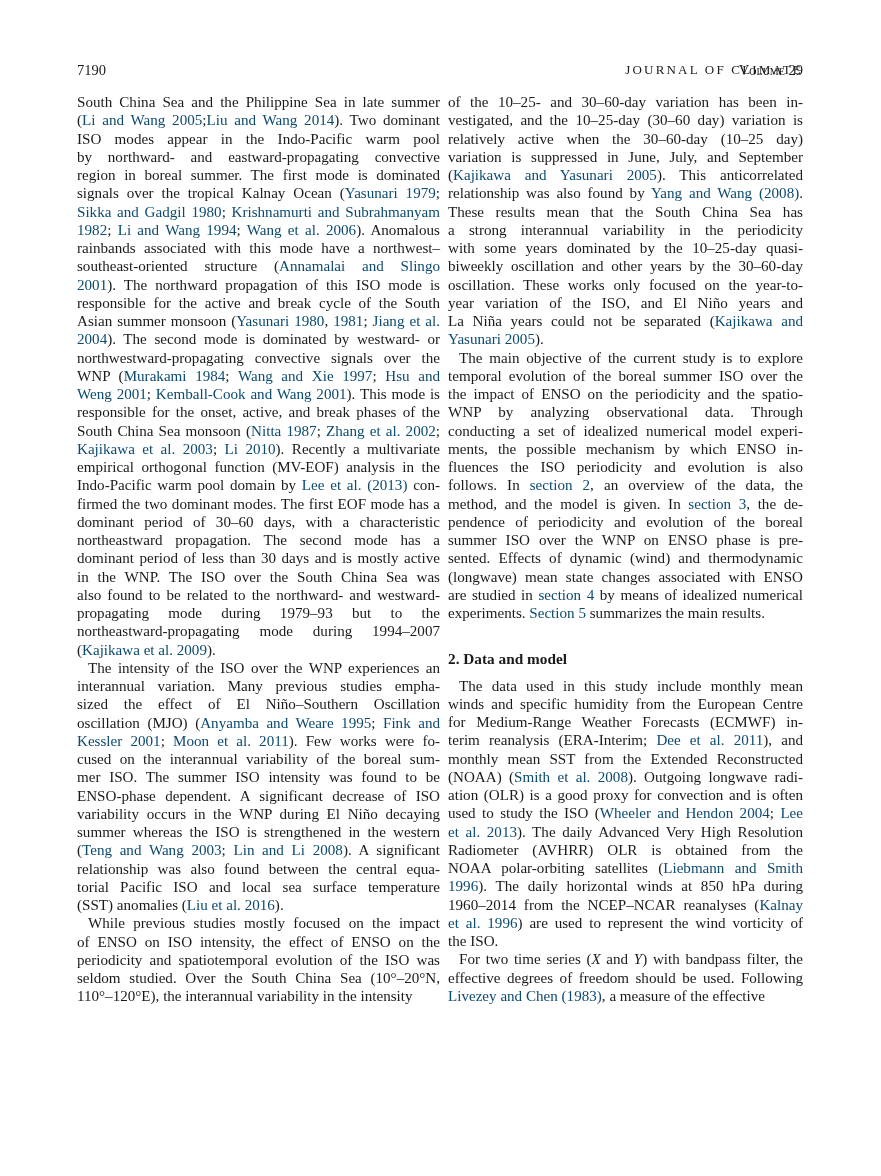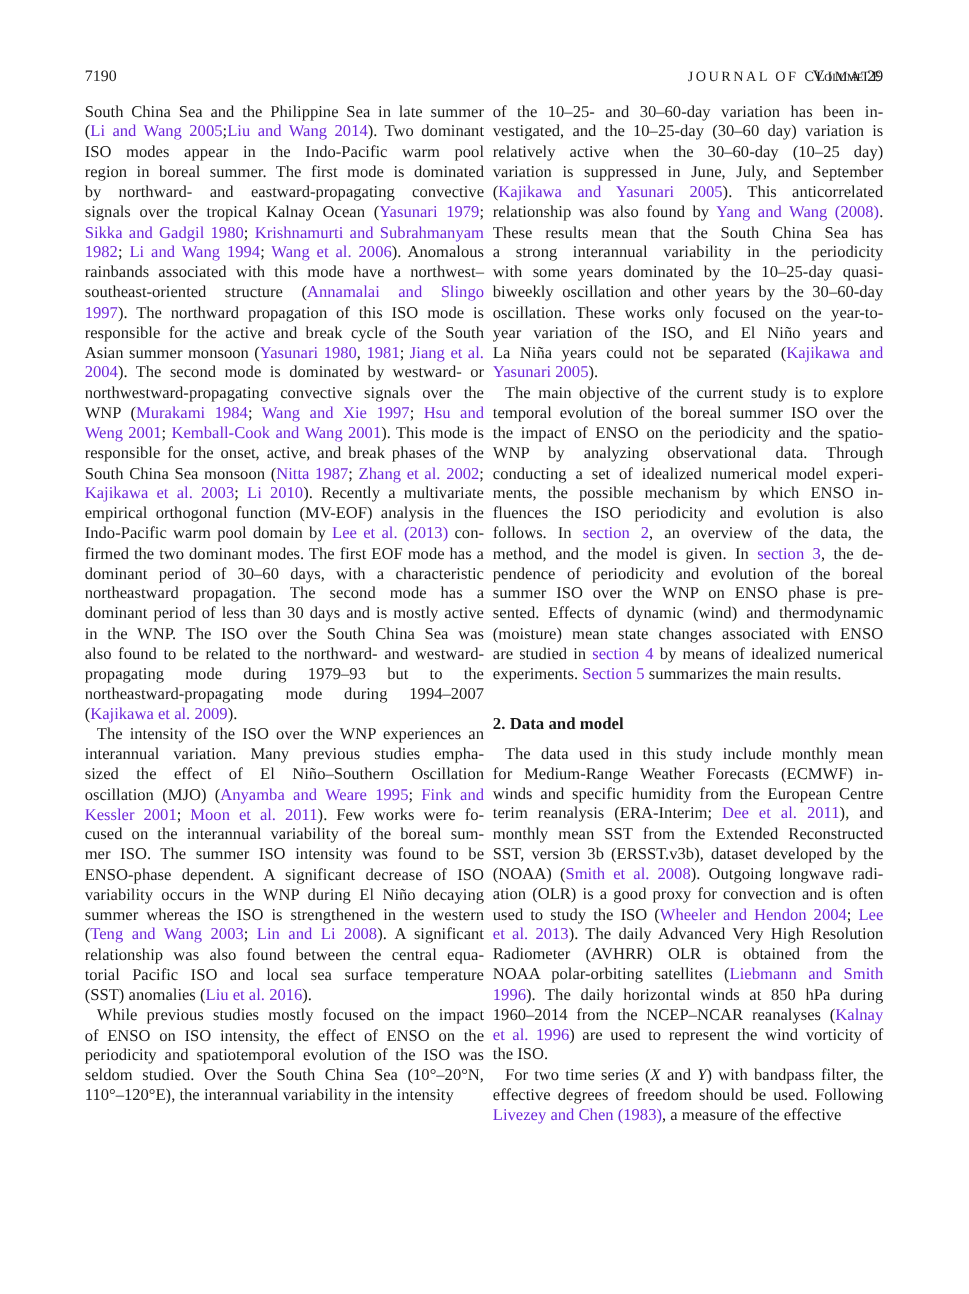--- a/index.html
+++ b/index.html
@@ -22,21 +22,21 @@
   }
   .col { position: absolute; top: 93px; font-size: 15.1px; }
   .col.left { left: 77px; width: 363px; }
   .col.right { left: 448px; width: 355px; }
   .line {
     height: 18.25px; line-height: 18.25px; white-space: nowrap;
     text-align: justify; text-align-last: justify; overflow: visible;
   }
   .line.last { text-align-last: left; }
   .line.indent { text-indent: 11px; }
-  .link { color: #6d28d9; }
+  .link { color: #0c4a6e; }
   .heading {
     font-weight: bold; font-size: 15.3px; height: 18.25px; line-height: 18.25px;
   }
   .gap { height: 28px; }
   .gap-small { height: 8px; }
   i { font-style: italic; }
 </style>
 </head>
 <body>
 
@@ -44,28 +44,28 @@
   <span class="page-num">7190</span>
   <span class="journal">JOURNAL OF CLIMATE</span>
   <span class="volume">Volume 29</span>
 </div>
 
 <div class="col left" id="col-left">
     <div>
       <div class="line"><span>South China Sea and the Philippine Sea in late summer</span></div>
       <div class="line"><span>(</span><a class="link">Li and Wang 2005</a><span>;</span><a class="link">Liu and Wang 2014</a><span>). Two dominant</span></div>
       <div class="line"><span>ISO modes appear in the Indo-Pacific warm pool</span></div>
+      <div class="line"><span>by northward- and eastward-propagating convective</span></div>
       <div class="line"><span>region in boreal summer. The first mode is dominated</span></div>
-      <div class="line"><span>by northward- and eastward-propagating convective</span></div>
       <div class="line"><span>signals over the tropical Kalnay Ocean (</span><a class="link">Yasunari 1979</a><span>;</span></div>
       <div class="line"><a class="link">Sikka and Gadgil 1980</a><span>; </span><a class="link">Krishnamurti and Subrahmanyam</a></div>
       <div class="line"><a class="link">1982</a><span>; </span><a class="link">Li and Wang 1994</a><span>; </span><a class="link">Wang et al. 2006</a><span>). Anomalous</span></div>
       <div class="line"><span>rainbands associated with this mode have a northwest–</span></div>
       <div class="line"><span>southeast-oriented structure (</span><a class="link">Annamalai and Slingo</a></div>
-      <div class="line"><a class="link">1997</a><span>). The northward propagation of this ISO mode is</span></div>
+      <div class="line"><a class="link">2001</a><span>). The northward propagation of this ISO mode is</span></div>
       <div class="line"><span>responsible for the active and break cycle of the South</span></div>
       <div class="line"><span>Asian summer monsoon (</span><a class="link">Yasunari 1980</a><span>, </span><a class="link">1981</a><span>; </span><a class="link">Jiang et al.</a></div>
       <div class="line"><a class="link">2004</a><span>). The second mode is dominated by westward- or</span></div>
       <div class="line"><span>northwestward-propagating convective signals over the</span></div>
       <div class="line"><span>WNP (</span><a class="link">Murakami 1984</a><span>; </span><a class="link">Wang and Xie 1997</a><span>; </span><a class="link">Hsu and</a></div>
       <div class="line"><a class="link">Weng 2001</a><span>; </span><a class="link">Kemball-Cook and Wang 2001</a><span>). This mode is</span></div>
       <div class="line"><span>responsible for the onset, active, and break phases of the</span></div>
       <div class="line"><span>South China Sea monsoon (</span><a class="link">Nitta 1987</a><span>; </span><a class="link">Zhang et al. 2002</a><span>;</span></div>
       <div class="line"><a class="link">Kajikawa et al. 2003</a><span>; </span><a class="link">Li 2010</a><span>). Recently a multivariate</span></div>
       <div class="line"><span>empirical orthogonal function (MV-EOF) analysis in the</span></div>
@@ -127,34 +127,33 @@
       <div class="line"><span>the impact of ENSO on the periodicity and the spatio-</span></div>
       <div class="line"><span>WNP by analyzing observational data. Through</span></div>
       <div class="line"><span>conducting a set of idealized numerical model experi-</span></div>
       <div class="line"><span>ments, the possible mechanism by which ENSO in-</span></div>
       <div class="line"><span>fluences the ISO periodicity and evolution is also</span></div>
       <div class="line"><span>follows. In </span><a class="link">section 2</a><span>, an overview of the data, the</span></div>
       <div class="line"><span>method, and the model is given. In </span><a class="link">section 3</a><span>, the de-</span></div>
       <div class="line"><span>pendence of periodicity and evolution of the boreal</span></div>
       <div class="line"><span>summer ISO over the WNP on ENSO phase is pre-</span></div>
       <div class="line"><span>sented. Effects of dynamic (wind) and thermodynamic</span></div>
-      <div class="line"><span>(moisture) mean state changes associated with ENSO</span></div>
+      <div class="line"><span>(longwave) mean state changes associated with ENSO</span></div>
       <div class="line"><span>are studied in </span><a class="link">section 4</a><span> by means of idealized numerical</span></div>
       <div class="line last"><span>experiments. </span><a class="link">Section 5</a><span> summarizes the main results.</span></div>
     </div>
     <div class="gap"></div>
     <div class="heading">2. Data and model</div>
     <div class="gap-small"></div>
     <div>
       <div class="line indent"><span>The data used in this study include monthly mean</span></div>
+      <div class="line"><span>winds and specific humidity from the European Centre</span></div>
       <div class="line"><span>for Medium-Range Weather Forecasts (ECMWF) in-</span></div>
-      <div class="line"><span>winds and specific humidity from the European Centre</span></div>
       <div class="line"><span>terim reanalysis (ERA-Interim; </span><a class="link">Dee et al. 2011</a><span>), and</span></div>
       <div class="line"><span>monthly mean SST from the Extended Reconstructed</span></div>
-      <div class="line"><span>SST, version 3b (ERSST.v3b), dataset developed by the</span></div>
       <div class="line"><span>(NOAA) (</span><a class="link">Smith et al. 2008</a><span>). Outgoing longwave radi-</span></div>
       <div class="line"><span>ation (OLR) is a good proxy for convection and is often</span></div>
       <div class="line"><span>used to study the ISO (</span><a class="link">Wheeler and Hendon 2004</a><span>; </span><a class="link">Lee</a></div>
       <div class="line"><a class="link">et al. 2013</a><span>). The daily Advanced Very High Resolution</span></div>
       <div class="line"><span>Radiometer (AVHRR) OLR is obtained from the</span></div>
       <div class="line"><span>NOAA polar-orbiting satellites (</span><a class="link">Liebmann and Smith</a></div>
       <div class="line"><a class="link">1996</a><span>). The daily horizontal winds at 850 hPa during</span></div>
       <div class="line"><span>1960–2014 from the NCEP–NCAR reanalyses (</span><a class="link">Kalnay</a></div>
       <div class="line"><a class="link">et al. 1996</a><span>) are used to represent the wind vorticity of</span></div>
       <div class="line last"><span>the ISO.</span></div>

